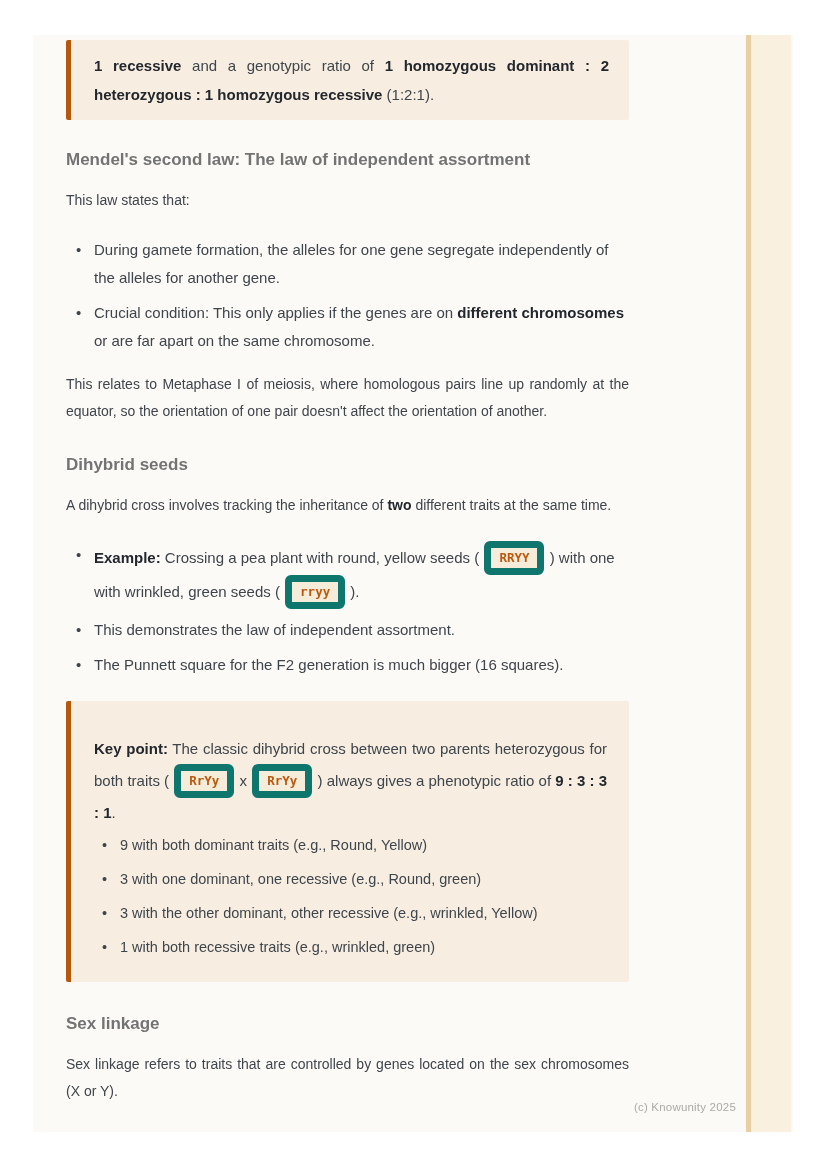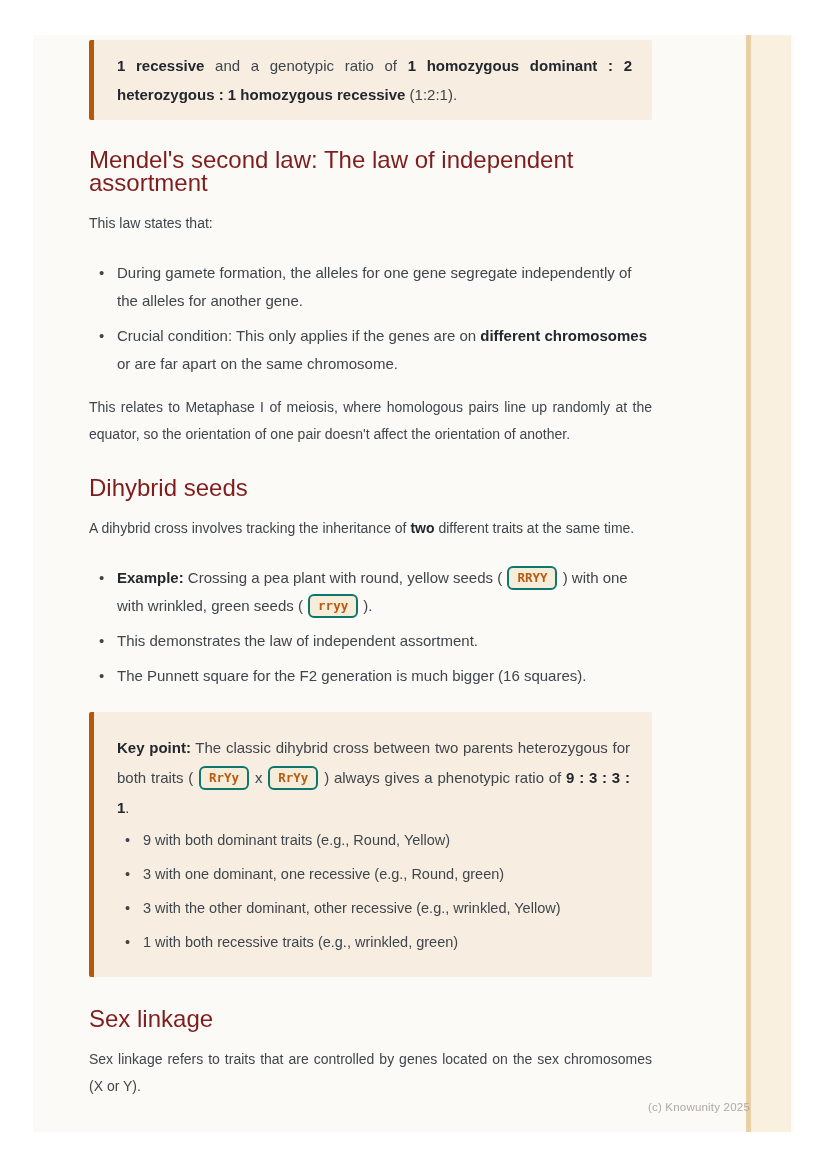--- a/index.html
+++ b/index.html
@@ -10,63 +10,63 @@
   
   .page{
     position:absolute;left:33px;top:35px;width:760px;height:1097px;
     background:#fcfaf6;
   }
   
   .edge-strip{
     position:absolute;left:713px;top:0;width:40px;height:1097px;
     background:#faf0e0;border-left:5px solid #ebcfa4;
   }
-  .content{position:absolute;left:56px;top:0;width:563px;}
+  .content{position:absolute;left:33px;top:0;width:563px;}
   
   .callout{
     background:#f7eee1;border-left:5px solid #b4590c;border-radius:2px;
     padding:11px 20px 11px 23px;box-sizing:border-box;
   }
   .callout-1{margin-top:5px;}
   .callout-1 p{margin:0;font-size:15px;line-height:29px;text-align:justify;}
   h2{
-    margin:28px 0 0 0;font-size:24px;line-height:23px;font-weight:400;color:#7f1d1d;
+    margin:28px 0 0 0;font-size:17px;line-height:23px;font-weight:700;color:#737373;
   }
   p.body{margin:16px 0 0 0;font-size:14px;line-height:27px;}
   p.j{text-align:justify;}
   ul.blist{list-style:none;margin:22px 0 0 0;padding:0;}
   ul.blist>li{
     position:relative;padding-left:28px;margin:0 0 7px 0;
     font-size:15px;line-height:28px;
   }
   ul.blist>li:last-child{margin-bottom:0;}
   ul.blist>li .marker{
     position:absolute;left:10px;top:0;color:#3f454c;
   }
   .seg-b{font-weight:700;color:#23272e;}
   .seg-i{text-align:center;}
   .chip{
     display:inline-block;
     font-family:"DejaVu Sans Mono",monospace;font-weight:700;font-size:12.5px;
-    color:#b95a10;background:#f6ecda;border:2px solid #0f766e;border-radius:6px;
+    color:#b95a10;background:#f6ecda;border:7px solid #0f766e;border-radius:6px;
     padding:1px 8px 2px 8px;line-height:17px;vertical-align:1px;margin:0 1px;
   }
   
-  .callout-key{margin-top:22px;padding:21px 22px 22px 23px;}
+  .callout-key{margin-top:22px;padding:33px 22px 22px 23px;}
   .callout-key .kp-text{margin:0;font-size:15px;line-height:30px;text-align:justify;}
   ul.sublist{list-style:none;margin:5px 0 0 0;padding:0 0 0 4px;}
   ul.sublist>li{
     position:relative;padding-left:22px;margin:0 0 9px 0;
     font-size:14.5px;line-height:25px;color:#3f454c;
   }
   ul.sublist>li:last-child{margin-bottom:0;}
   ul.sublist>li .marker{position:absolute;left:4px;top:0;}
   
   .watermark{
-    position:absolute;right:43px;top:1066px;font-size:11.5px;color:#acaaa8;
+    position:absolute;right:57px;top:1066px;font-size:11.5px;color:#acaaa8;
     letter-spacing:.2px;z-index:3;
   }
   h2.sex{margin-top:30px;}
 </style>
 </head>
 <body>
 
 <div class="canvas">
   <div class="page">
 

